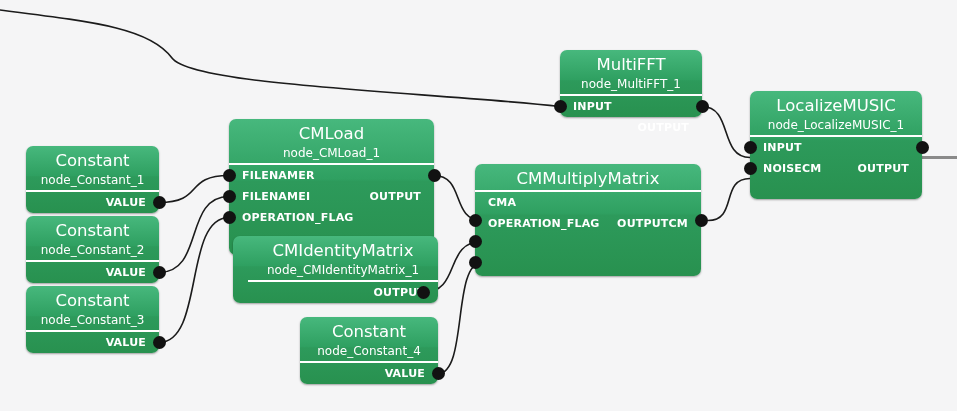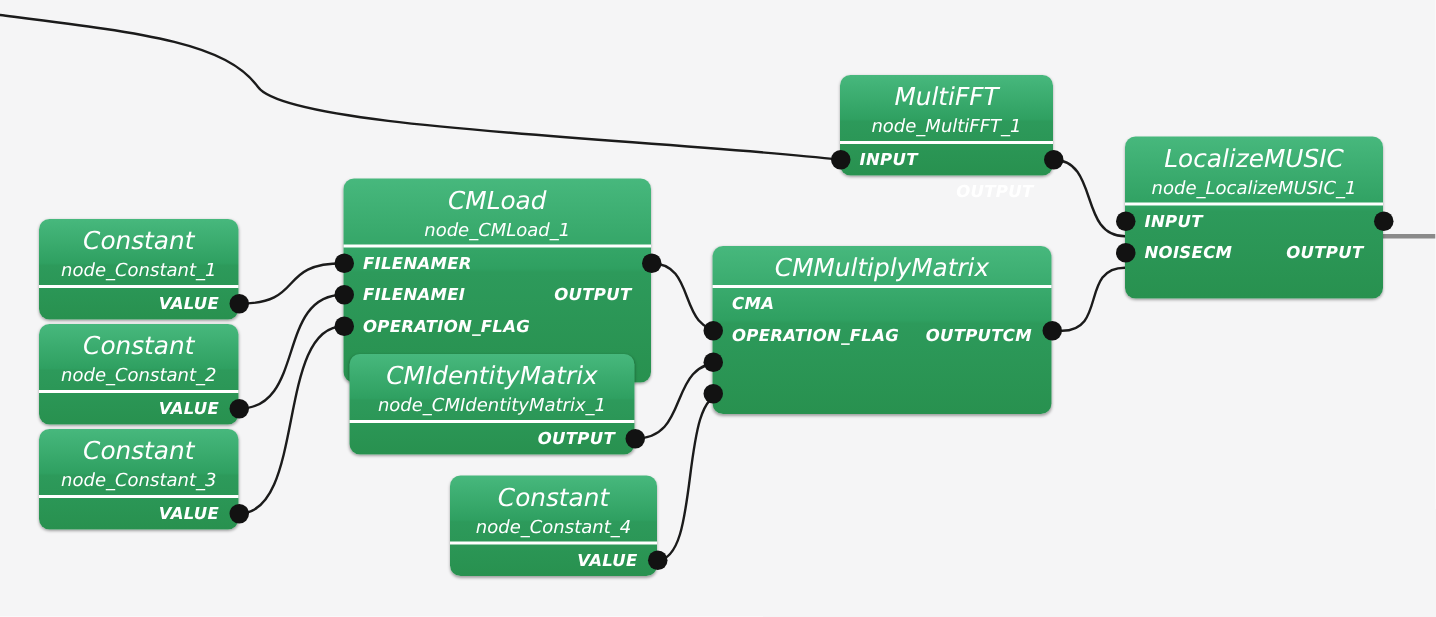--- a/index.html
+++ b/index.html
@@ -31,21 +31,20 @@
     z-index: 2;
     pointer-events: none;
   }
   .flow-node {
     position: absolute;
     border-radius: 7px;
     background: linear-gradient(180deg, var(--node-top, #47b87d) 0%, #2fa061 44%, #2d9a5b 46%, var(--node-bottom, #28914f) 100%);
     box-shadow: 0 1px 2px rgba(0,0,0,0.35);
     color: var(--text, #ffffff);
     pointer-events: auto;
-    font-style: italic;
   }
   .node-title {
     height: 26px;
     line-height: 29px;
     text-align: center;
     font-size: 16.5px;
     white-space: nowrap;
     overflow: hidden;
   }
   .node-subtitle {
@@ -147,21 +146,21 @@
         <div class="port-dot" style="left: 198.5px; top: 50px;"></div>
         <div class="node-row">
           <span class="left-label">FILENAMEI</span>
         </div>
         <div class="port-dot" style="left: -6.5px; top: 71px;"></div>
         <div class="node-row">
           <span class="left-label">OPERATION_FLAG</span>
         </div>
         <div class="port-dot" style="left: -6.5px; top: 92px;"></div>
       </div>
-      <div class="flow-node" style="left: 233px; top: 236px; width: 190px; height: 67px;">
+      <div class="flow-node" style="left: 233px; top: 236px; width: 190px; height: 67px; padding-left: 15px;">
         <div class="node-title">CMIdentityMatrix</div>
         <div class="node-subtitle">node_CMIdentityMatrix_1</div>
         <div class="node-separator"></div>
         <div class="node-row">
           <span class="right-label">OUTPUT</span>
         </div>
         <div class="port-dot" style="left: 183.5px; top: 50px;"></div>
       </div>
       <div class="flow-node" style="left: 560px; top: 50px; width: 142px; height: 67px;">
         <div class="node-title">MultiFFT</div>

